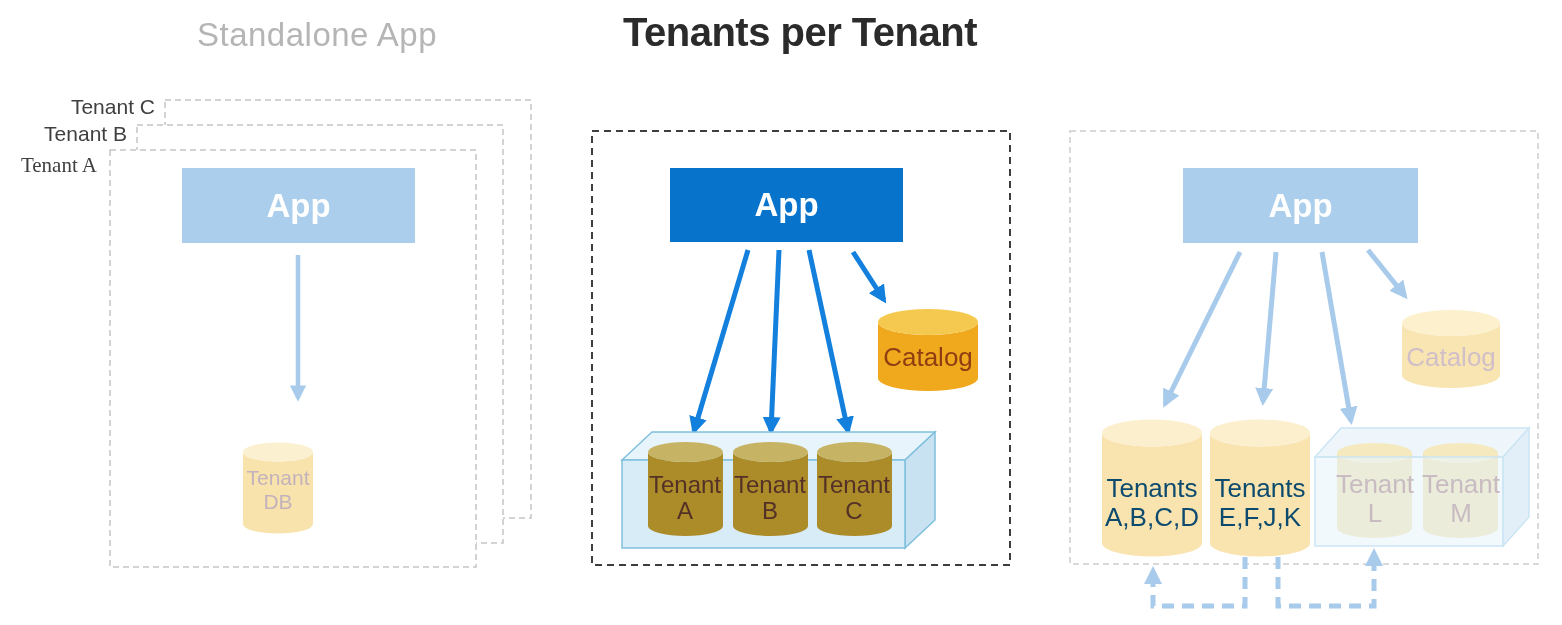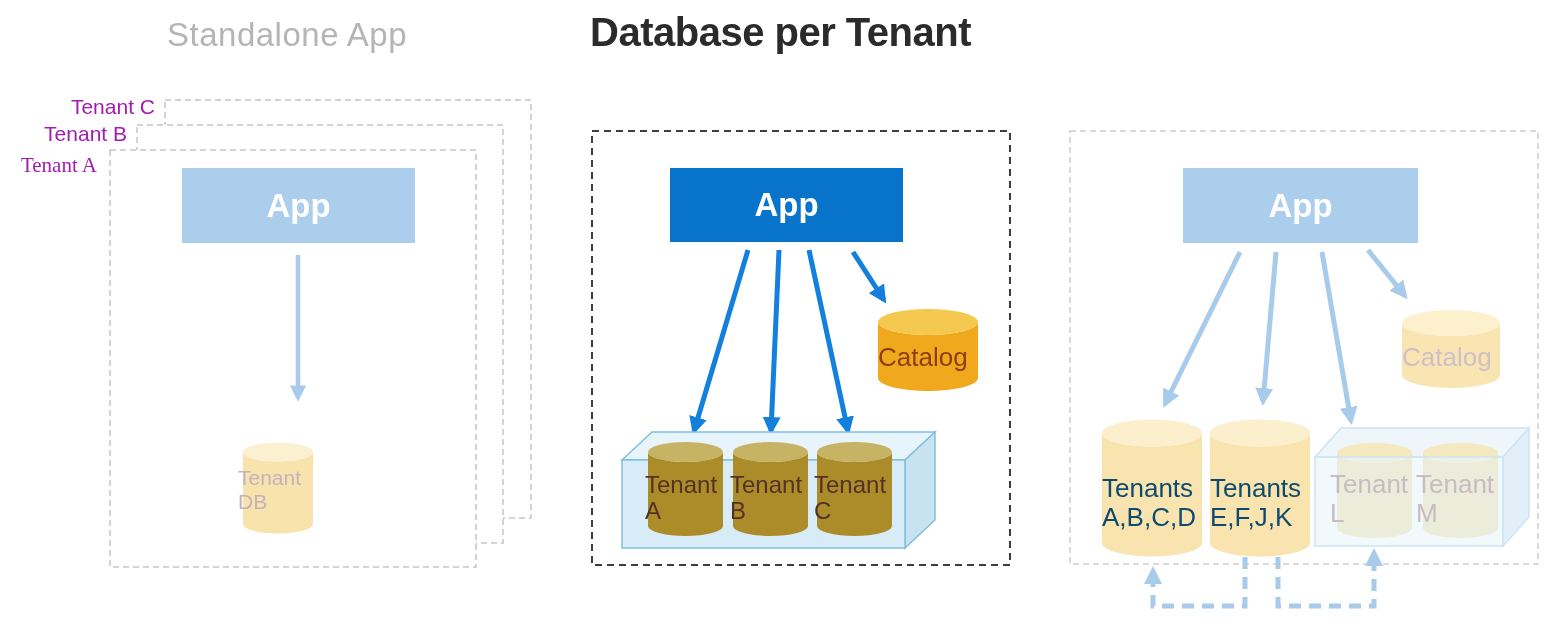--- a/index.html
+++ b/index.html
@@ -1,24 +1,24 @@
 <!DOCTYPE html>
 <html><head>
 <meta charset="utf-8">
 <style>
   html,body{margin:0;padding:0;background:#fff;}
   #stage{
     position:relative;width:1562px;height:625px;background:#fff;overflow:hidden;
     font-family:"Liberation Sans", sans-serif;
   }
   #diagram-svg{position:absolute;left:0;top:0;}
-  .txt{position:absolute;text-align:left;white-space:nowrap;}
+  .txt{position:absolute;text-align:center;white-space:nowrap;}
   .panel-title-faded{font-size:33px;font-weight:400;color:#b5b5b5;letter-spacing:0.5px;}
   .panel-title-active{font-size:40px;font-weight:900;color:#2b2b2b;letter-spacing:-0.5px;}
-  .frame-label{font-size:21px;color:#a21caf;text-align:right;}
+  .frame-label{font-size:21px;color:#404040;text-align:right;}
   .app-label{display:flex;align-items:center;justify-content:center;
              font-size:33px;color:#ffffff;font-weight:700;border-radius:10px;}
   .cyl-label{line-height:26px;font-size:24px;}
   .cyl-label div{white-space:nowrap;}
   .lbl-tenantdb{font-size:21px;line-height:24px;color:#c3b2bc;}
   .lbl-gold{color:#543127;}
   .lbl-catalog{font-size:26px;color:#8e3e12;}
   .lbl-catalog-faded{font-size:26px;color:#d0bfc8;}
   .lbl-shard{font-size:26px;line-height:29px;color:#0c4a6e;}
   .lbl-pooldb{font-size:26px;line-height:29px;color:#c8bcc2;}
@@ -119,21 +119,21 @@
         </g>
         <rect x="1315" y="457" width="188" height="89" fill="rgba(234,246,252,0.62)" stroke="#cbe5f3" stroke-width="1.5"></rect>
       </g>
 
       <path d="M1245,557 L1245,606 L1153,606 L1153,570" fill="none" stroke="#a8cbec" stroke-width="5" stroke-dasharray="12 8" marker-end="url(#arrow-faded)"></path>
       <path d="M1278,557 L1278,606 L1374,606 L1374,552" fill="none" stroke="#a8cbec" stroke-width="5" stroke-dasharray="12 8" marker-end="url(#arrow-faded)"></path>
     </g>
   </svg>
 
   <div class="txt panel-title-faded" style="left:167px;top:16px;width:300px;">Standalone App</div>
-  <div class="txt panel-title-active" style="left:590px;top:10px;width:420px;">Database per Tenant</div>
+  <div class="txt panel-title-active" style="left:590px;top:10px;width:420px;">Tenants per Tenant</div>
 
   <div class="txt frame-label" style="left:33px;top:95px;width:122px;">Tenant C</div>
   <div class="txt frame-label" style="left:7px;top:122px;width:120px;">Tenant B</div>
   <div class="txt frame-label" style="left:0px;top:153px;width:97px;font-family:Liberation Serif, serif;">Tenant A</div>
 
   <div class="txt app-label" style="left:182px;top:168px;width:233px;height:75px;color:#ffffff;">App</div>
   <div class="txt app-label" style="left:670px;top:168px;width:233px;height:74px;">App</div>
   <div class="txt app-label" style="left:1183px;top:168px;width:235px;height:75px;">App</div>
 
   <div class="txt lbl-tenantdb" style="left:238px;top:466px;width:80px;">

